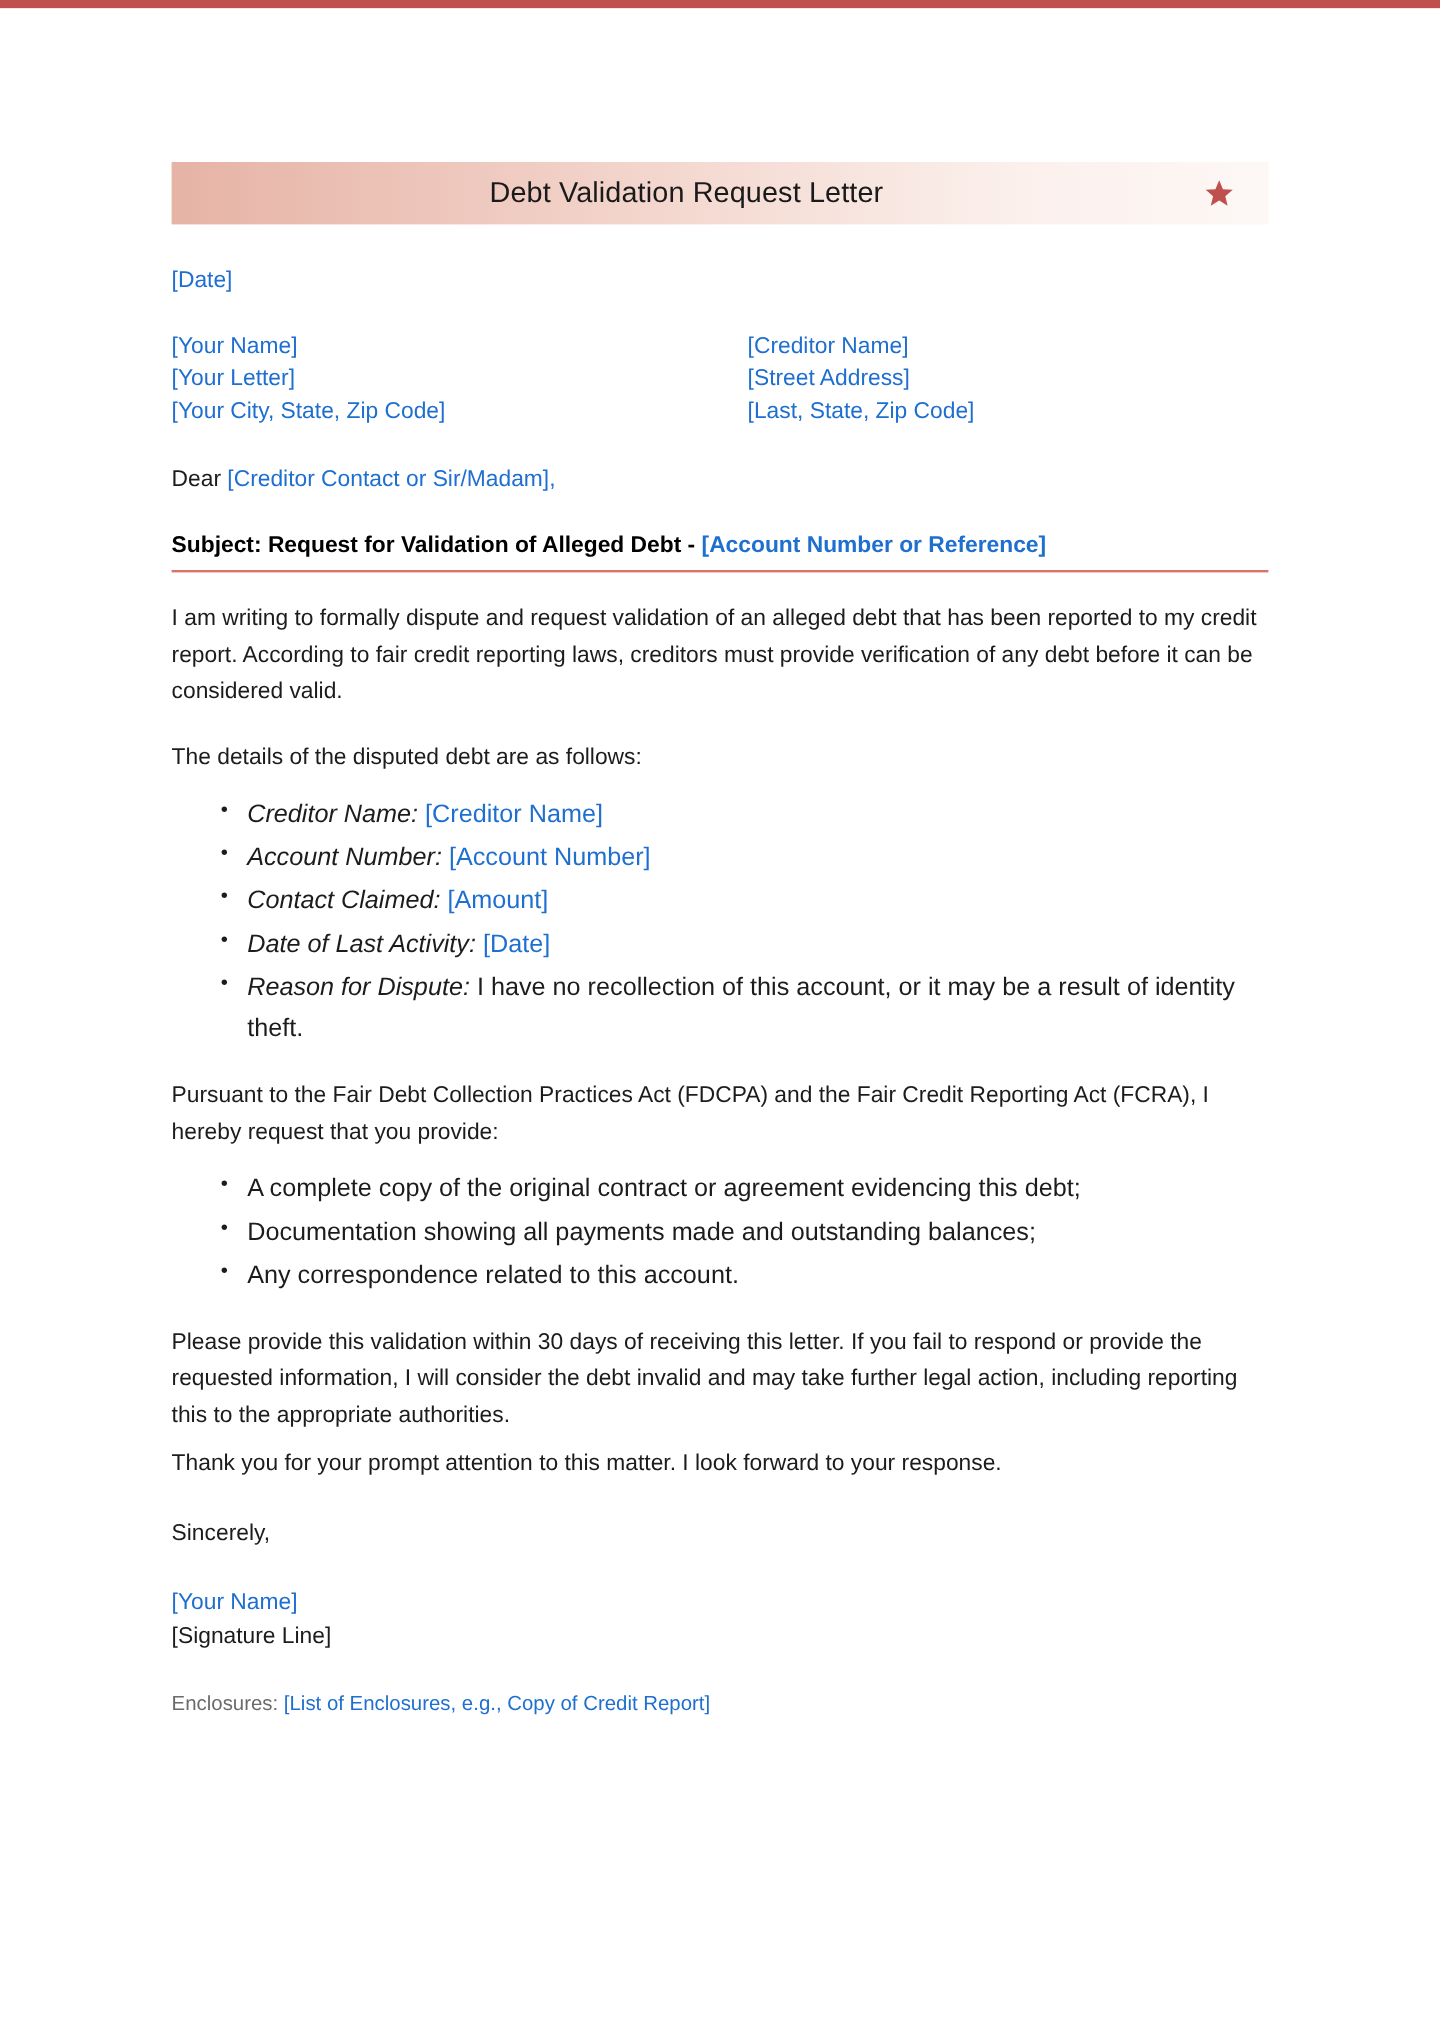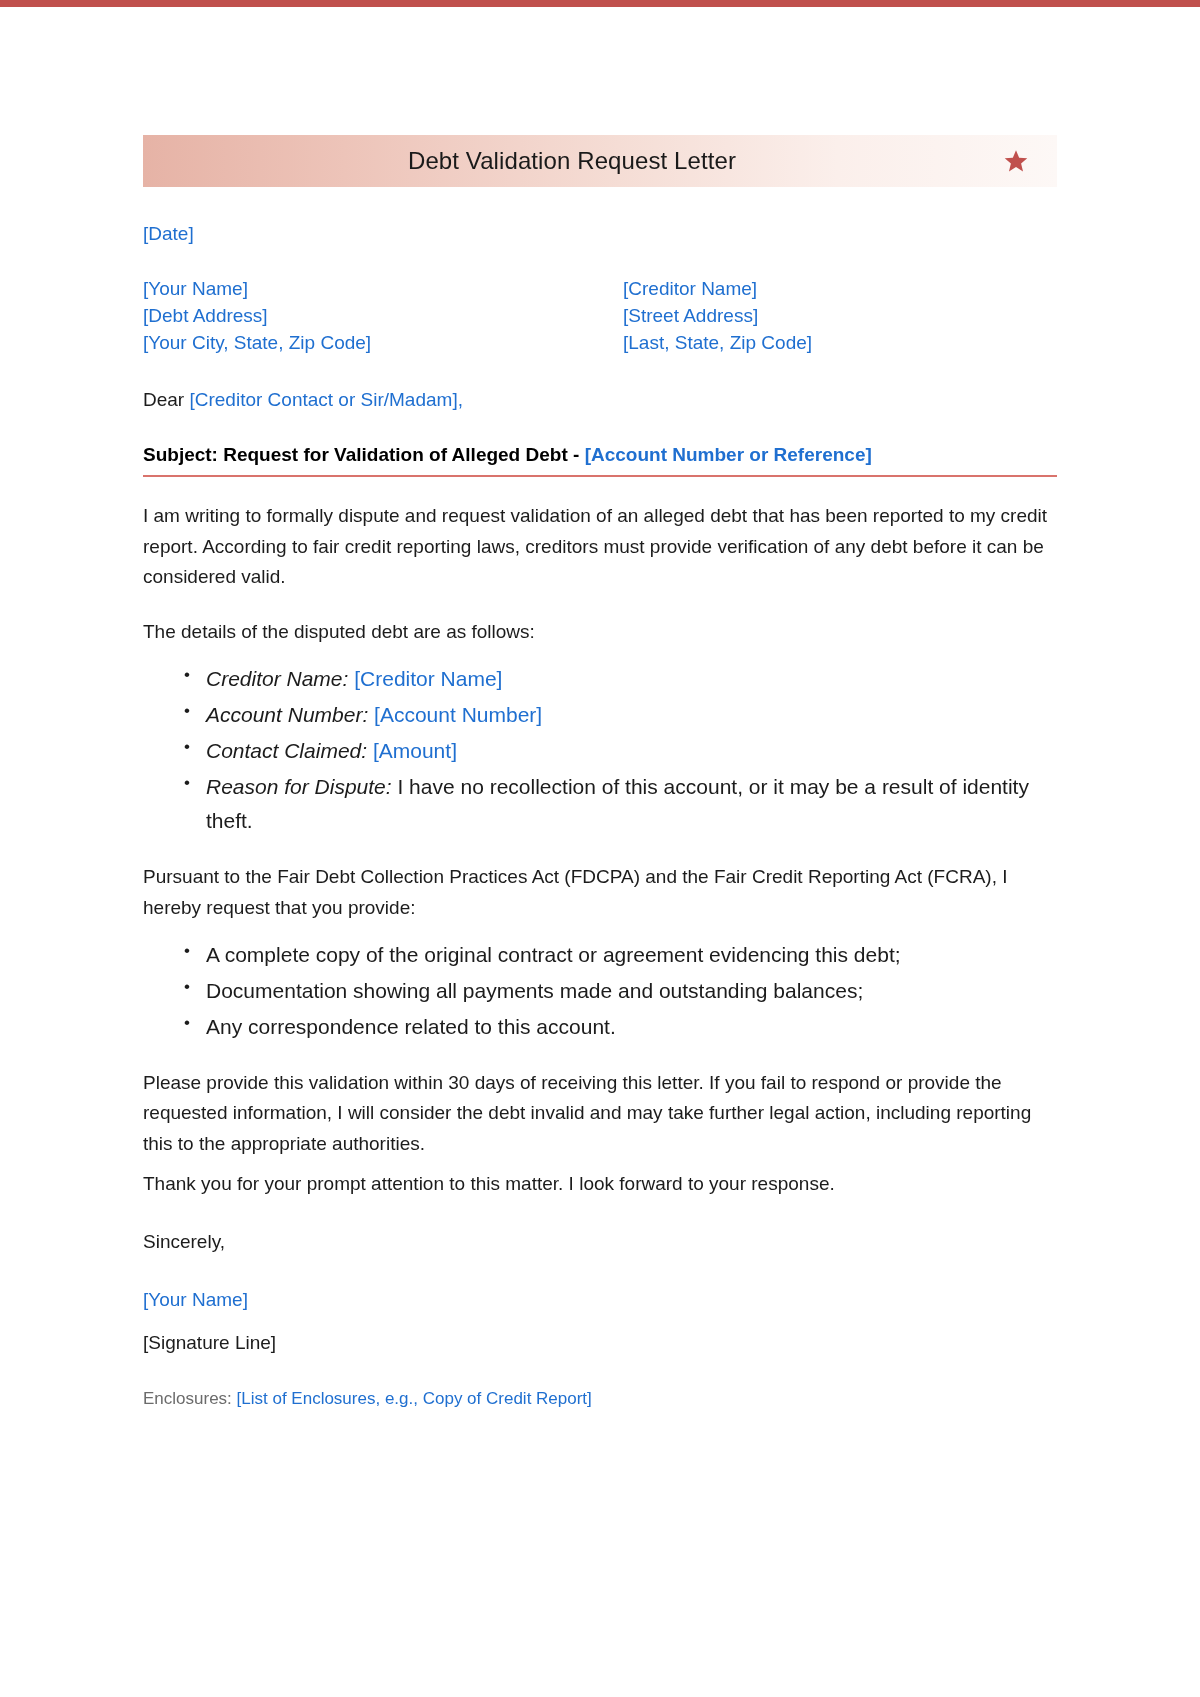--- a/index.html
+++ b/index.html
@@ -113,21 +113,21 @@
     content: "\2022";
     position: absolute;
     left: 0;
     top: -1px;
     font-size: 17px;
     color: #1c1c1c;
   }
 
   .sig-block { margin-top: 30px; }
   .sig-name { margin-top: 0; }
-  .sig-line { margin-top: 16px; }
+  .sig-line { margin-top: 1px; }
 
   .closing { margin-top: 27px; }
 
   .enclosures {
     margin-top: 30px;
     font-size: 17px;
     line-height: 1.4;
   }
 </style>
 </head>
@@ -145,21 +145,21 @@
       </svg>
     </div>
 
     <div class="blk date-line">
       <span class="blue">[Date]</span>
     </div>
 
     <div class="addr-grid">
       <div class="blk blue">[Your Name]</div>
       <div class="blk blue">[Creditor Name]</div>
-      <div class="blk blue">[Debt Address]</div>
+      <div class="blk blue">[Your Letter]</div>
       <div class="blk blue">[Street Address]</div>
       <div class="blk blue">[Your City, State, Zip Code]</div>
       <div class="blk blue">[Last, State, Zip Code]</div>
     </div>
 
     <div class="blk salutation">
       <span>Dear </span><span class="blue">[Creditor Contact or Sir/Madam]</span><span class="blue">,</span>
     </div>
 
     <div class="subject-wrap">
@@ -180,20 +180,24 @@
       </li>
       <li>
         <span class="ital">Account Number:</span>
         <span class="blue">[Account Number]</span>
       </li>
       <li>
         <span class="ital">Contact Claimed:</span>
         <span class="blue">[Amount]</span>
       </li>
       <li>
+        <span class="ital">Date of Last Activity:</span>
+        <span class="blue">[Date]</span>
+      </li>
+      <li>
         <span class="ital">Reason for Dispute:</span>
         <span>I have no recollection of this account, or it may be a result of identity theft.</span>
       </li>
     </ul>
 
     <div class="para">Pursuant to the Fair Debt Collection Practices Act (FDCPA) and the Fair Credit Reporting Act (FCRA), I hereby request that you provide:</div>
 
     <ul class="bullets">
       <li>A complete copy of the original contract or agreement evidencing this debt;</li>
       <li>Documentation showing all payments made and outstanding balances;</li>

